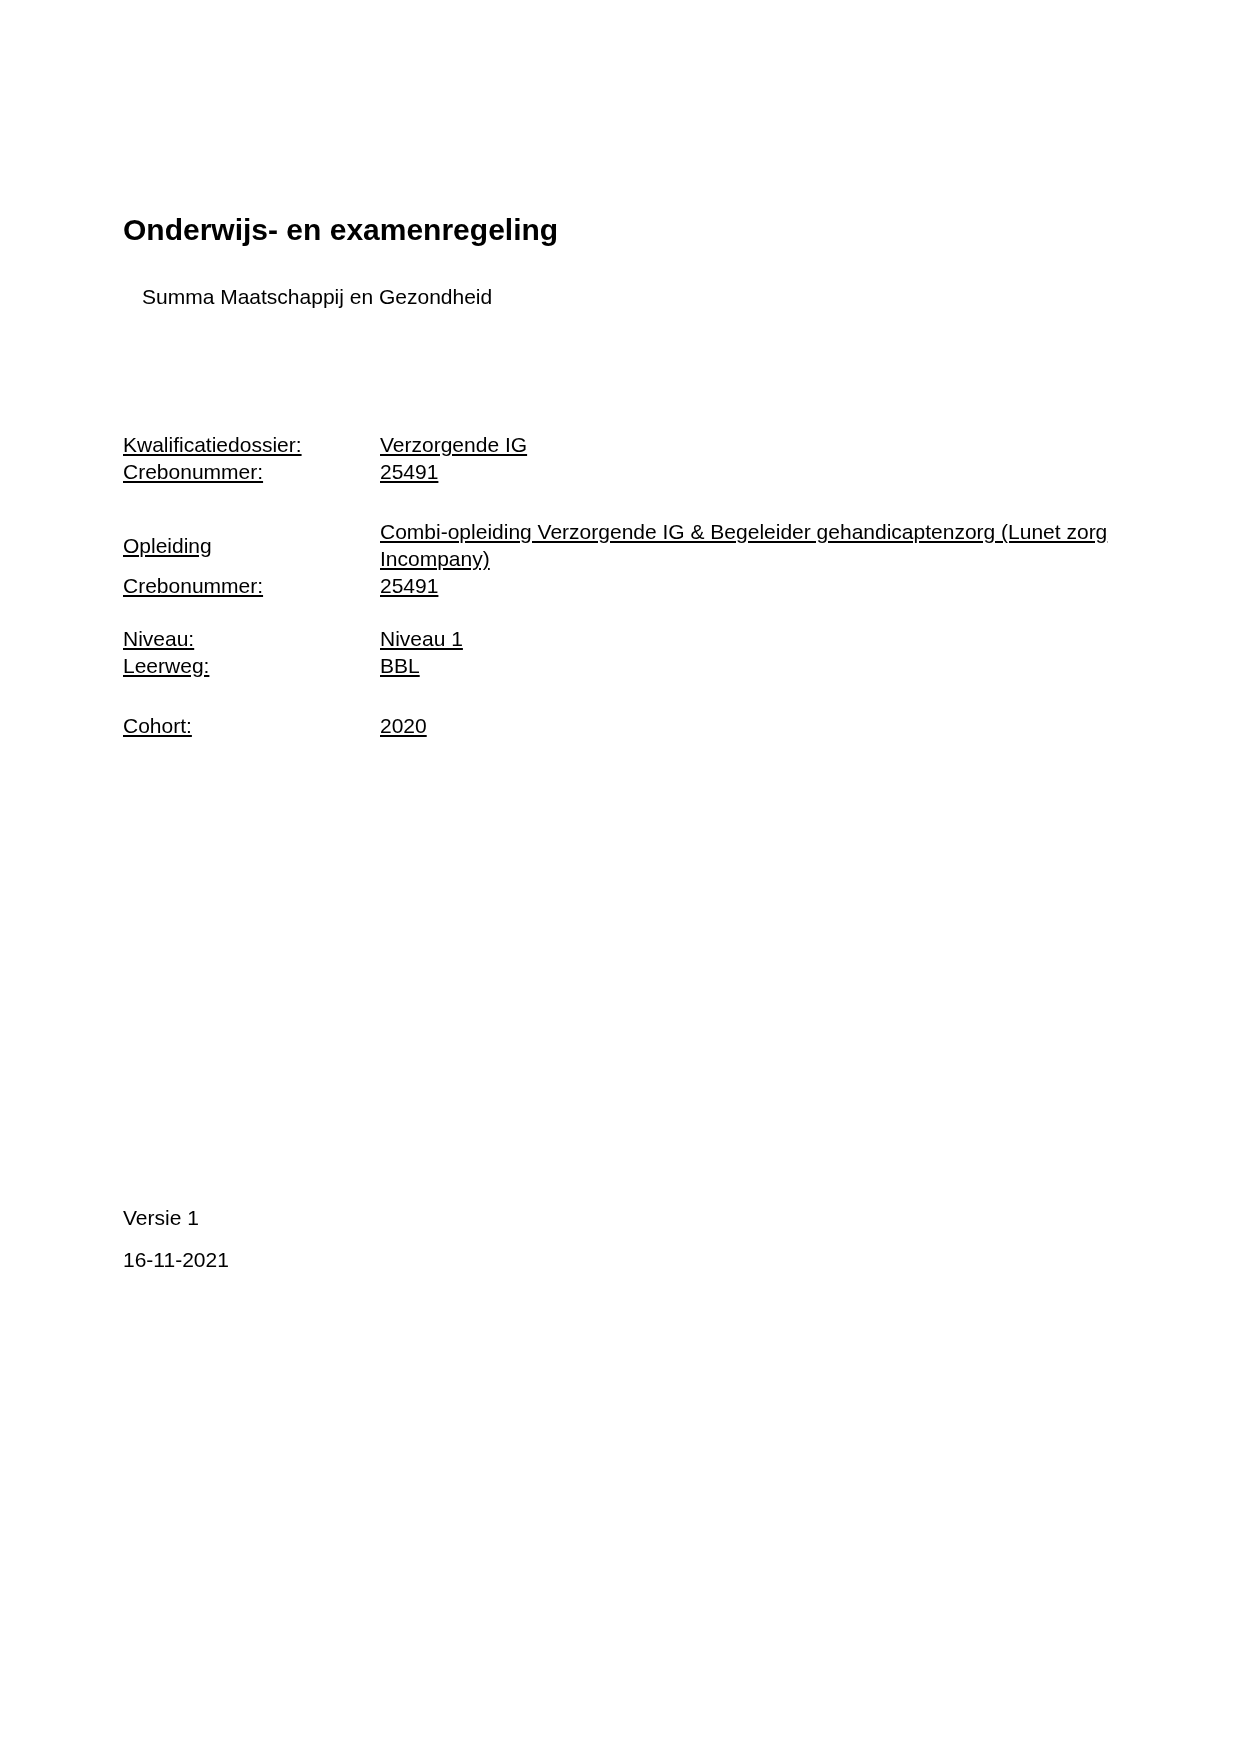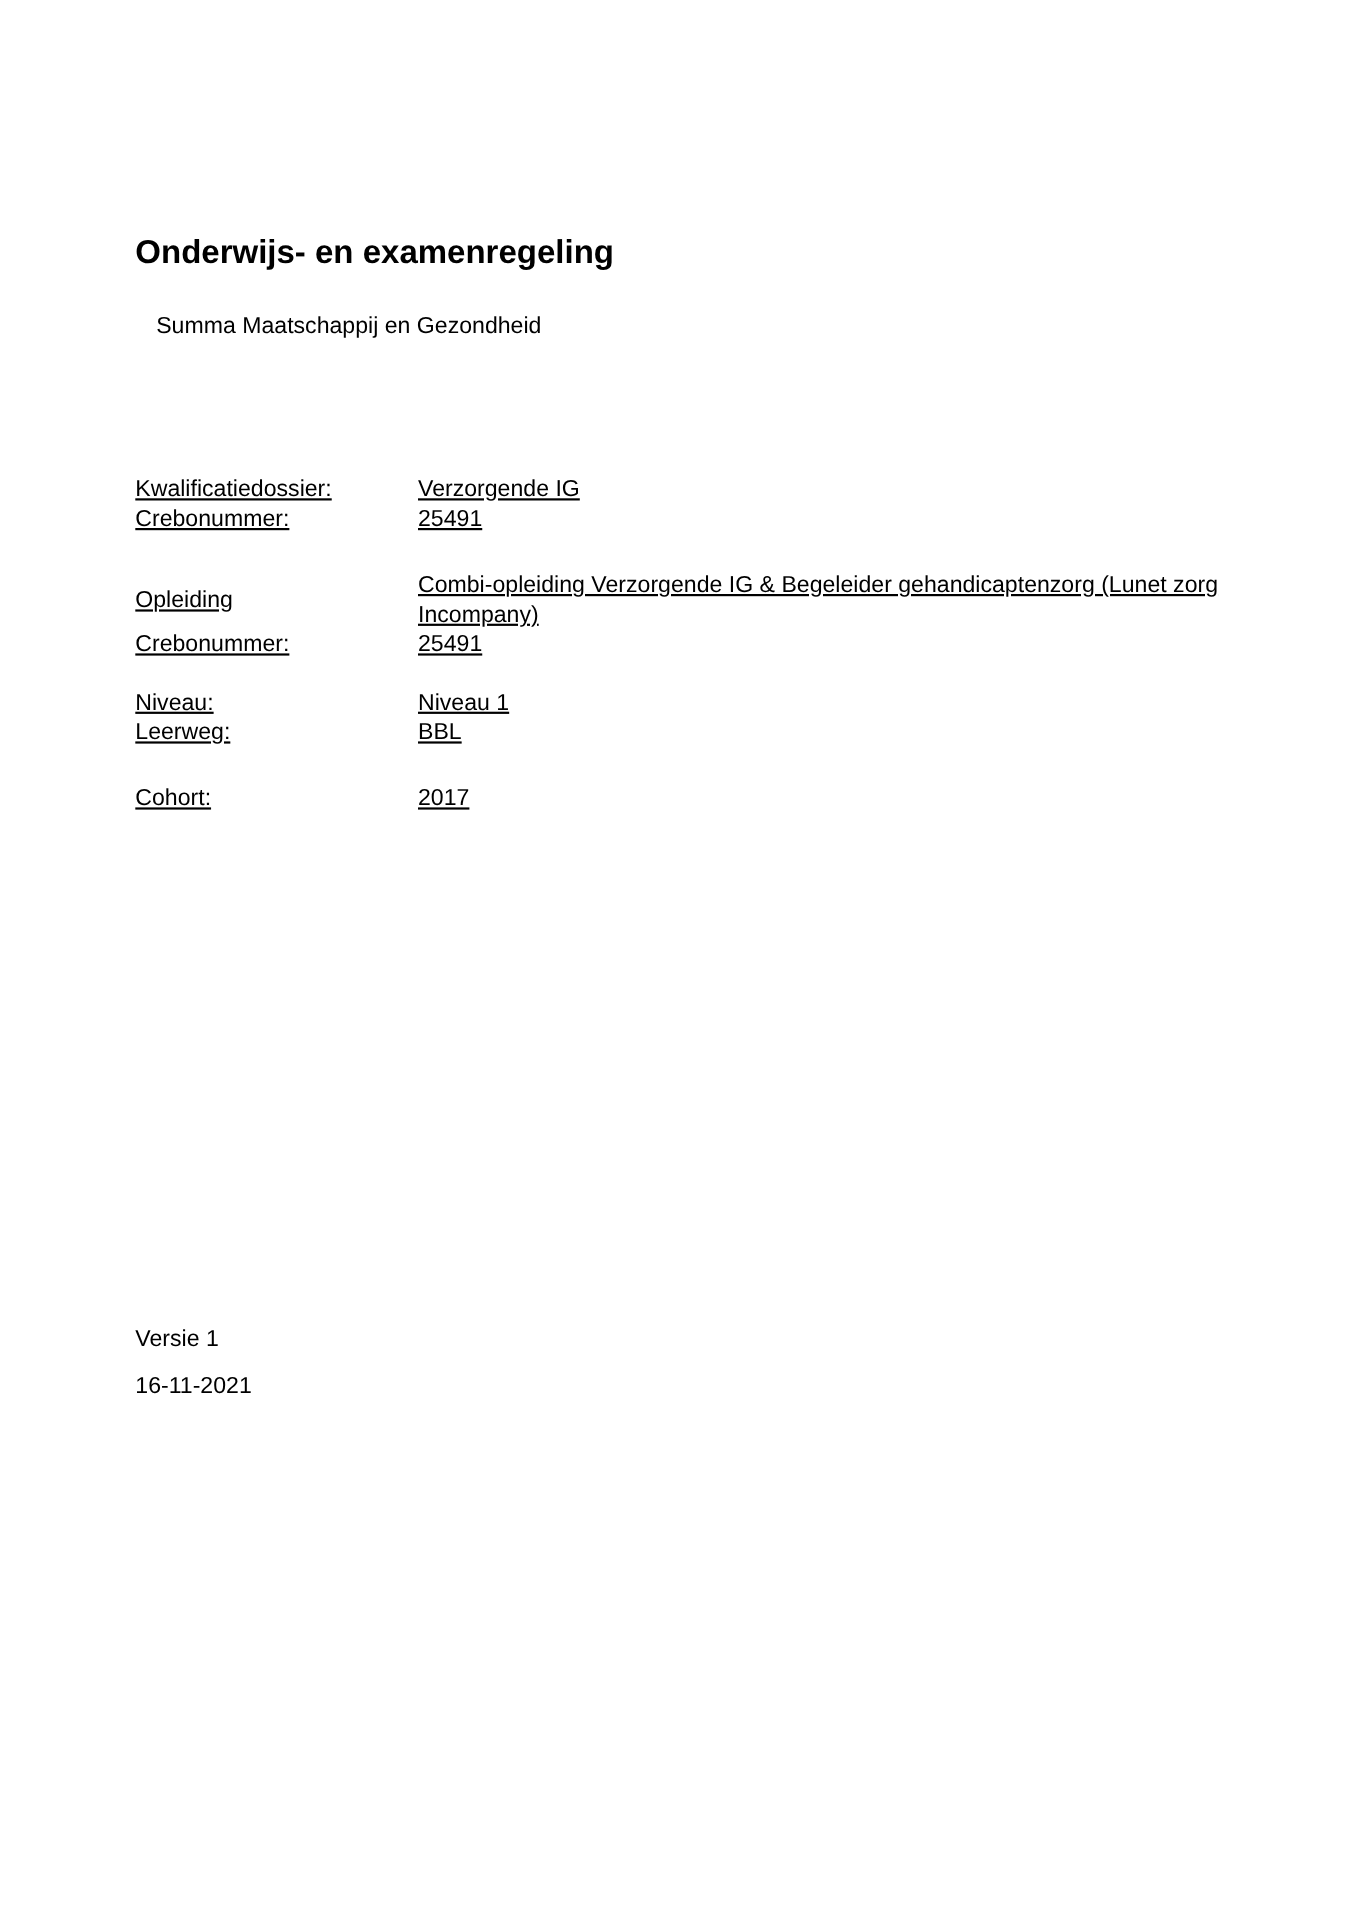--- a/index.html
+++ b/index.html
@@ -98,21 +98,21 @@
     </div>
     <div class="field-row">
       <span class="field-label">Leerweg:</span>
       <span class="field-value">BBL</span>
     </div>
   </div>
 
   <div class="field-group group-4">
     <div class="field-row">
       <span class="field-label">Cohort:</span>
-      <span class="field-value">2017</span>
+      <span class="field-value">2020</span>
     </div>
   </div>
 
   <p class="version-line">Versie 1</p>
 
   <p class="date-line">16-11-2021</p>
 
 </div>
 
 </body></html>

